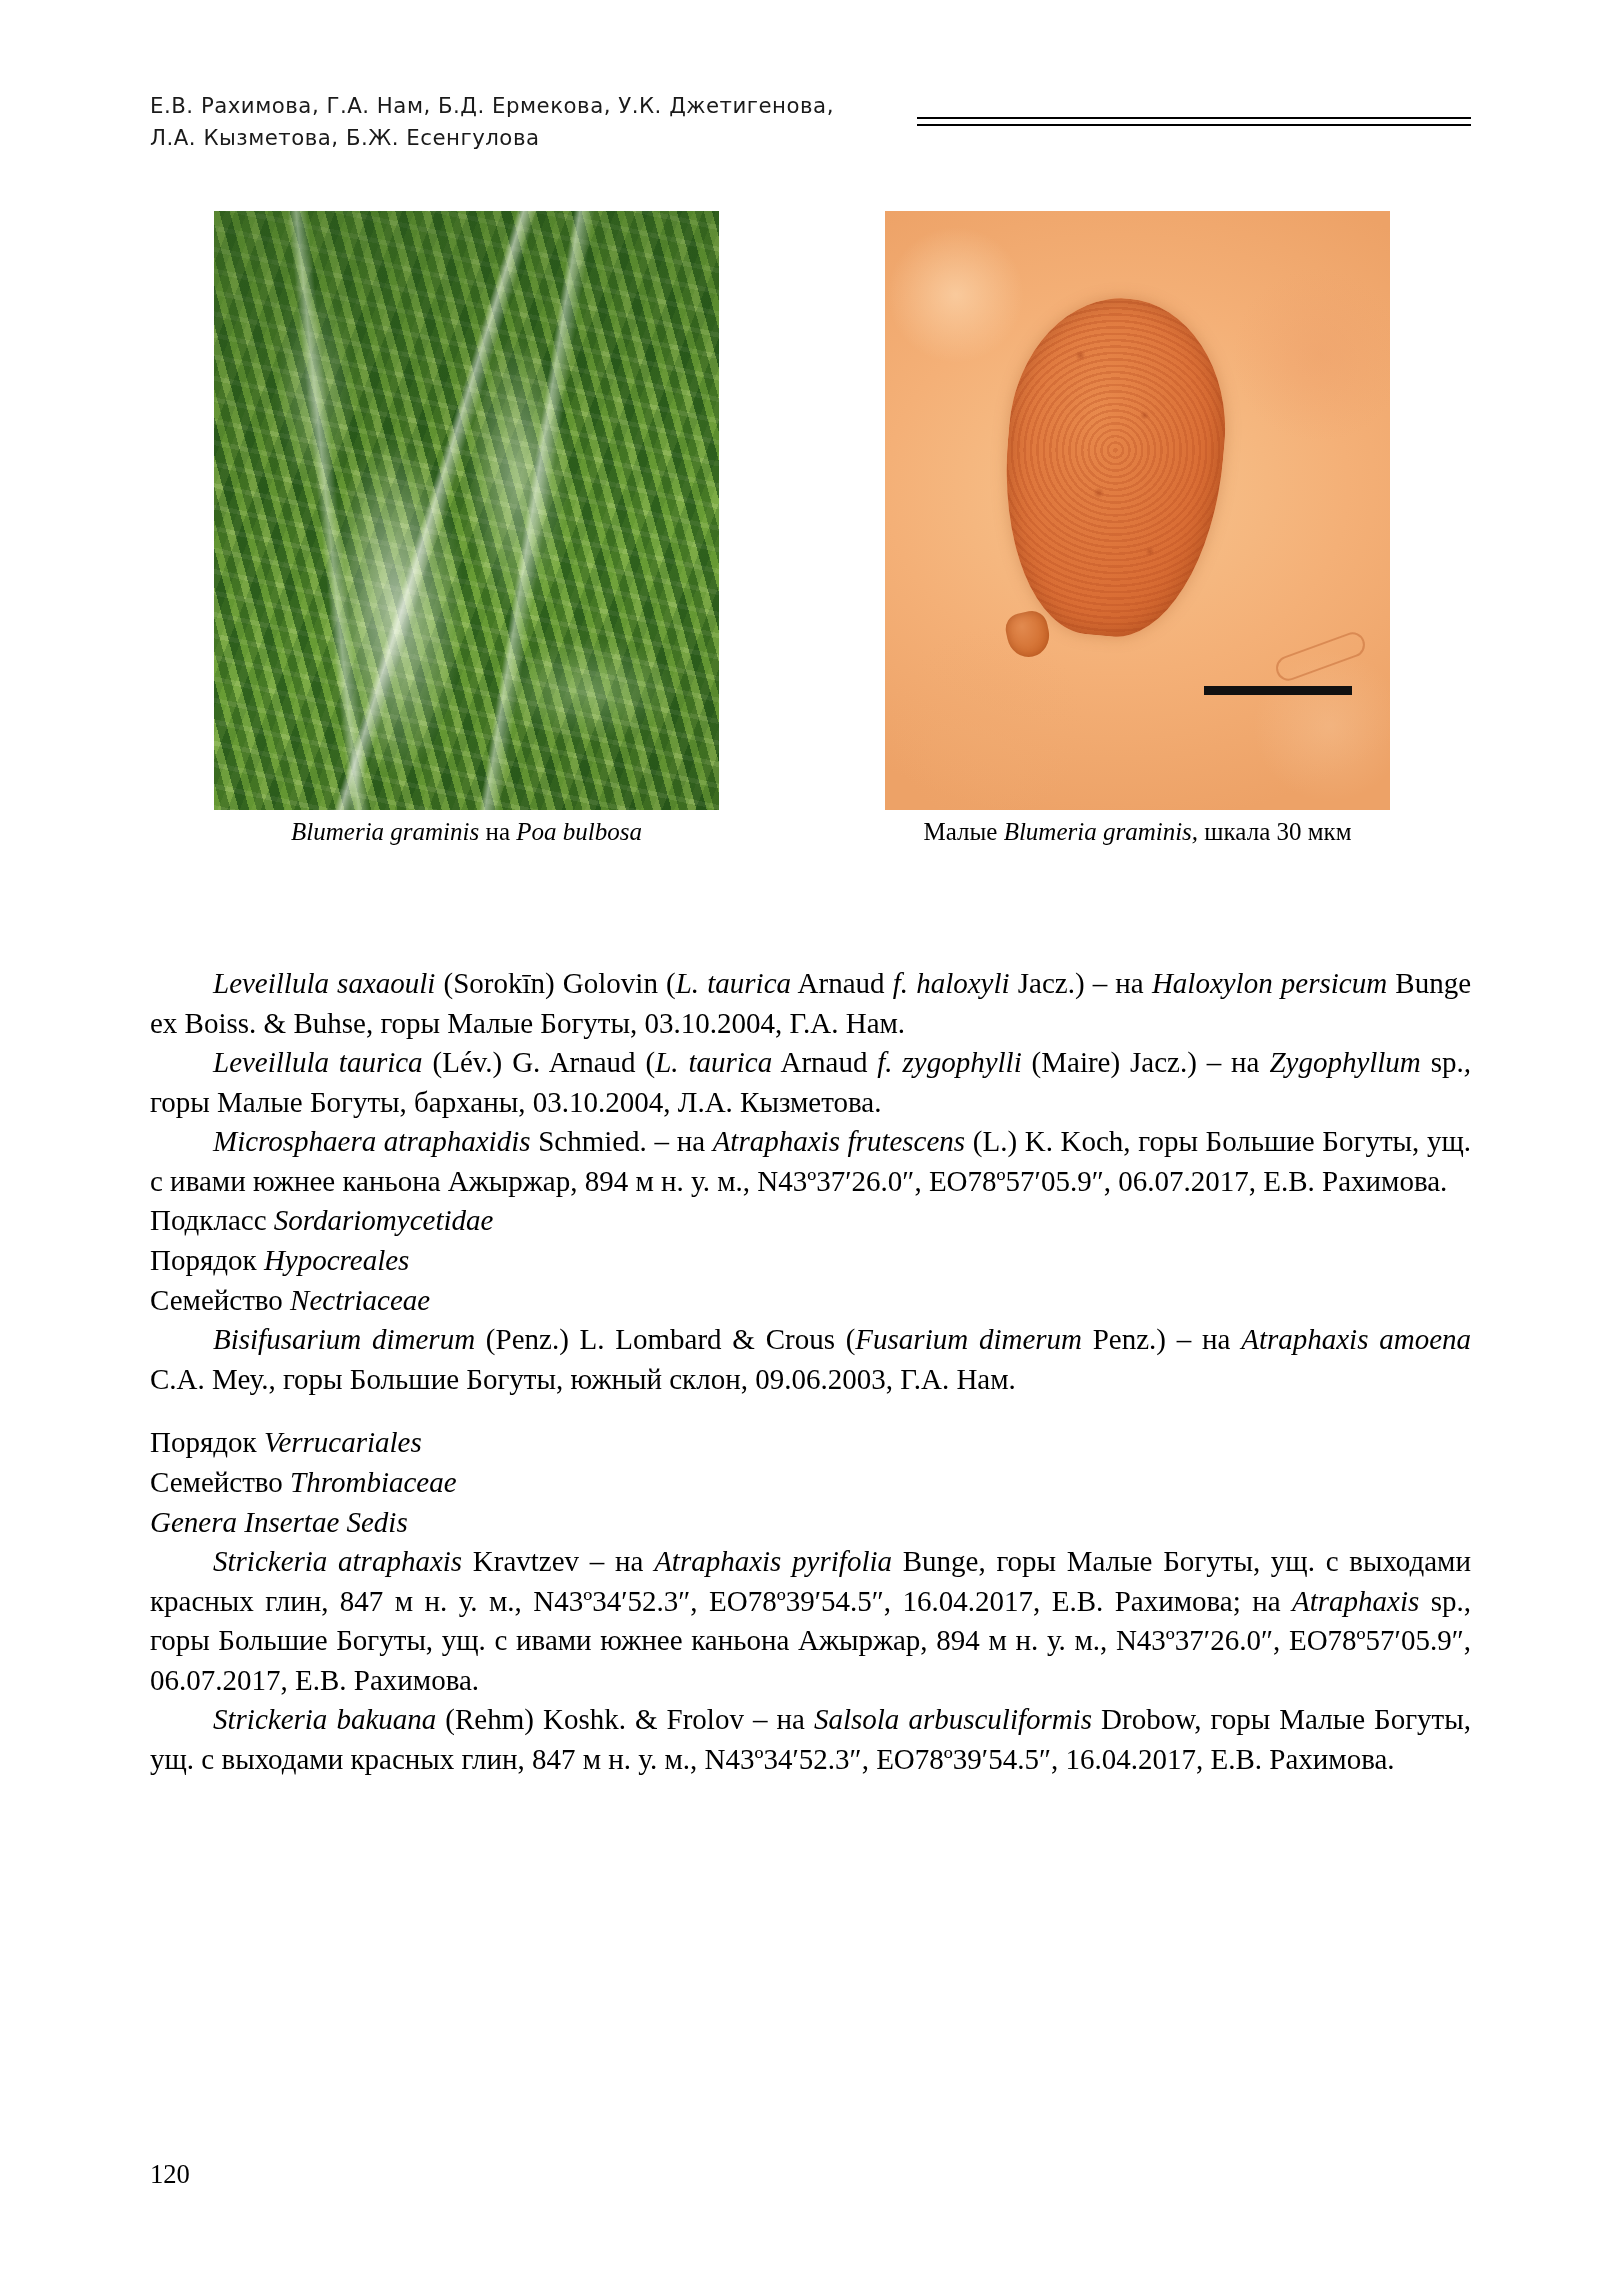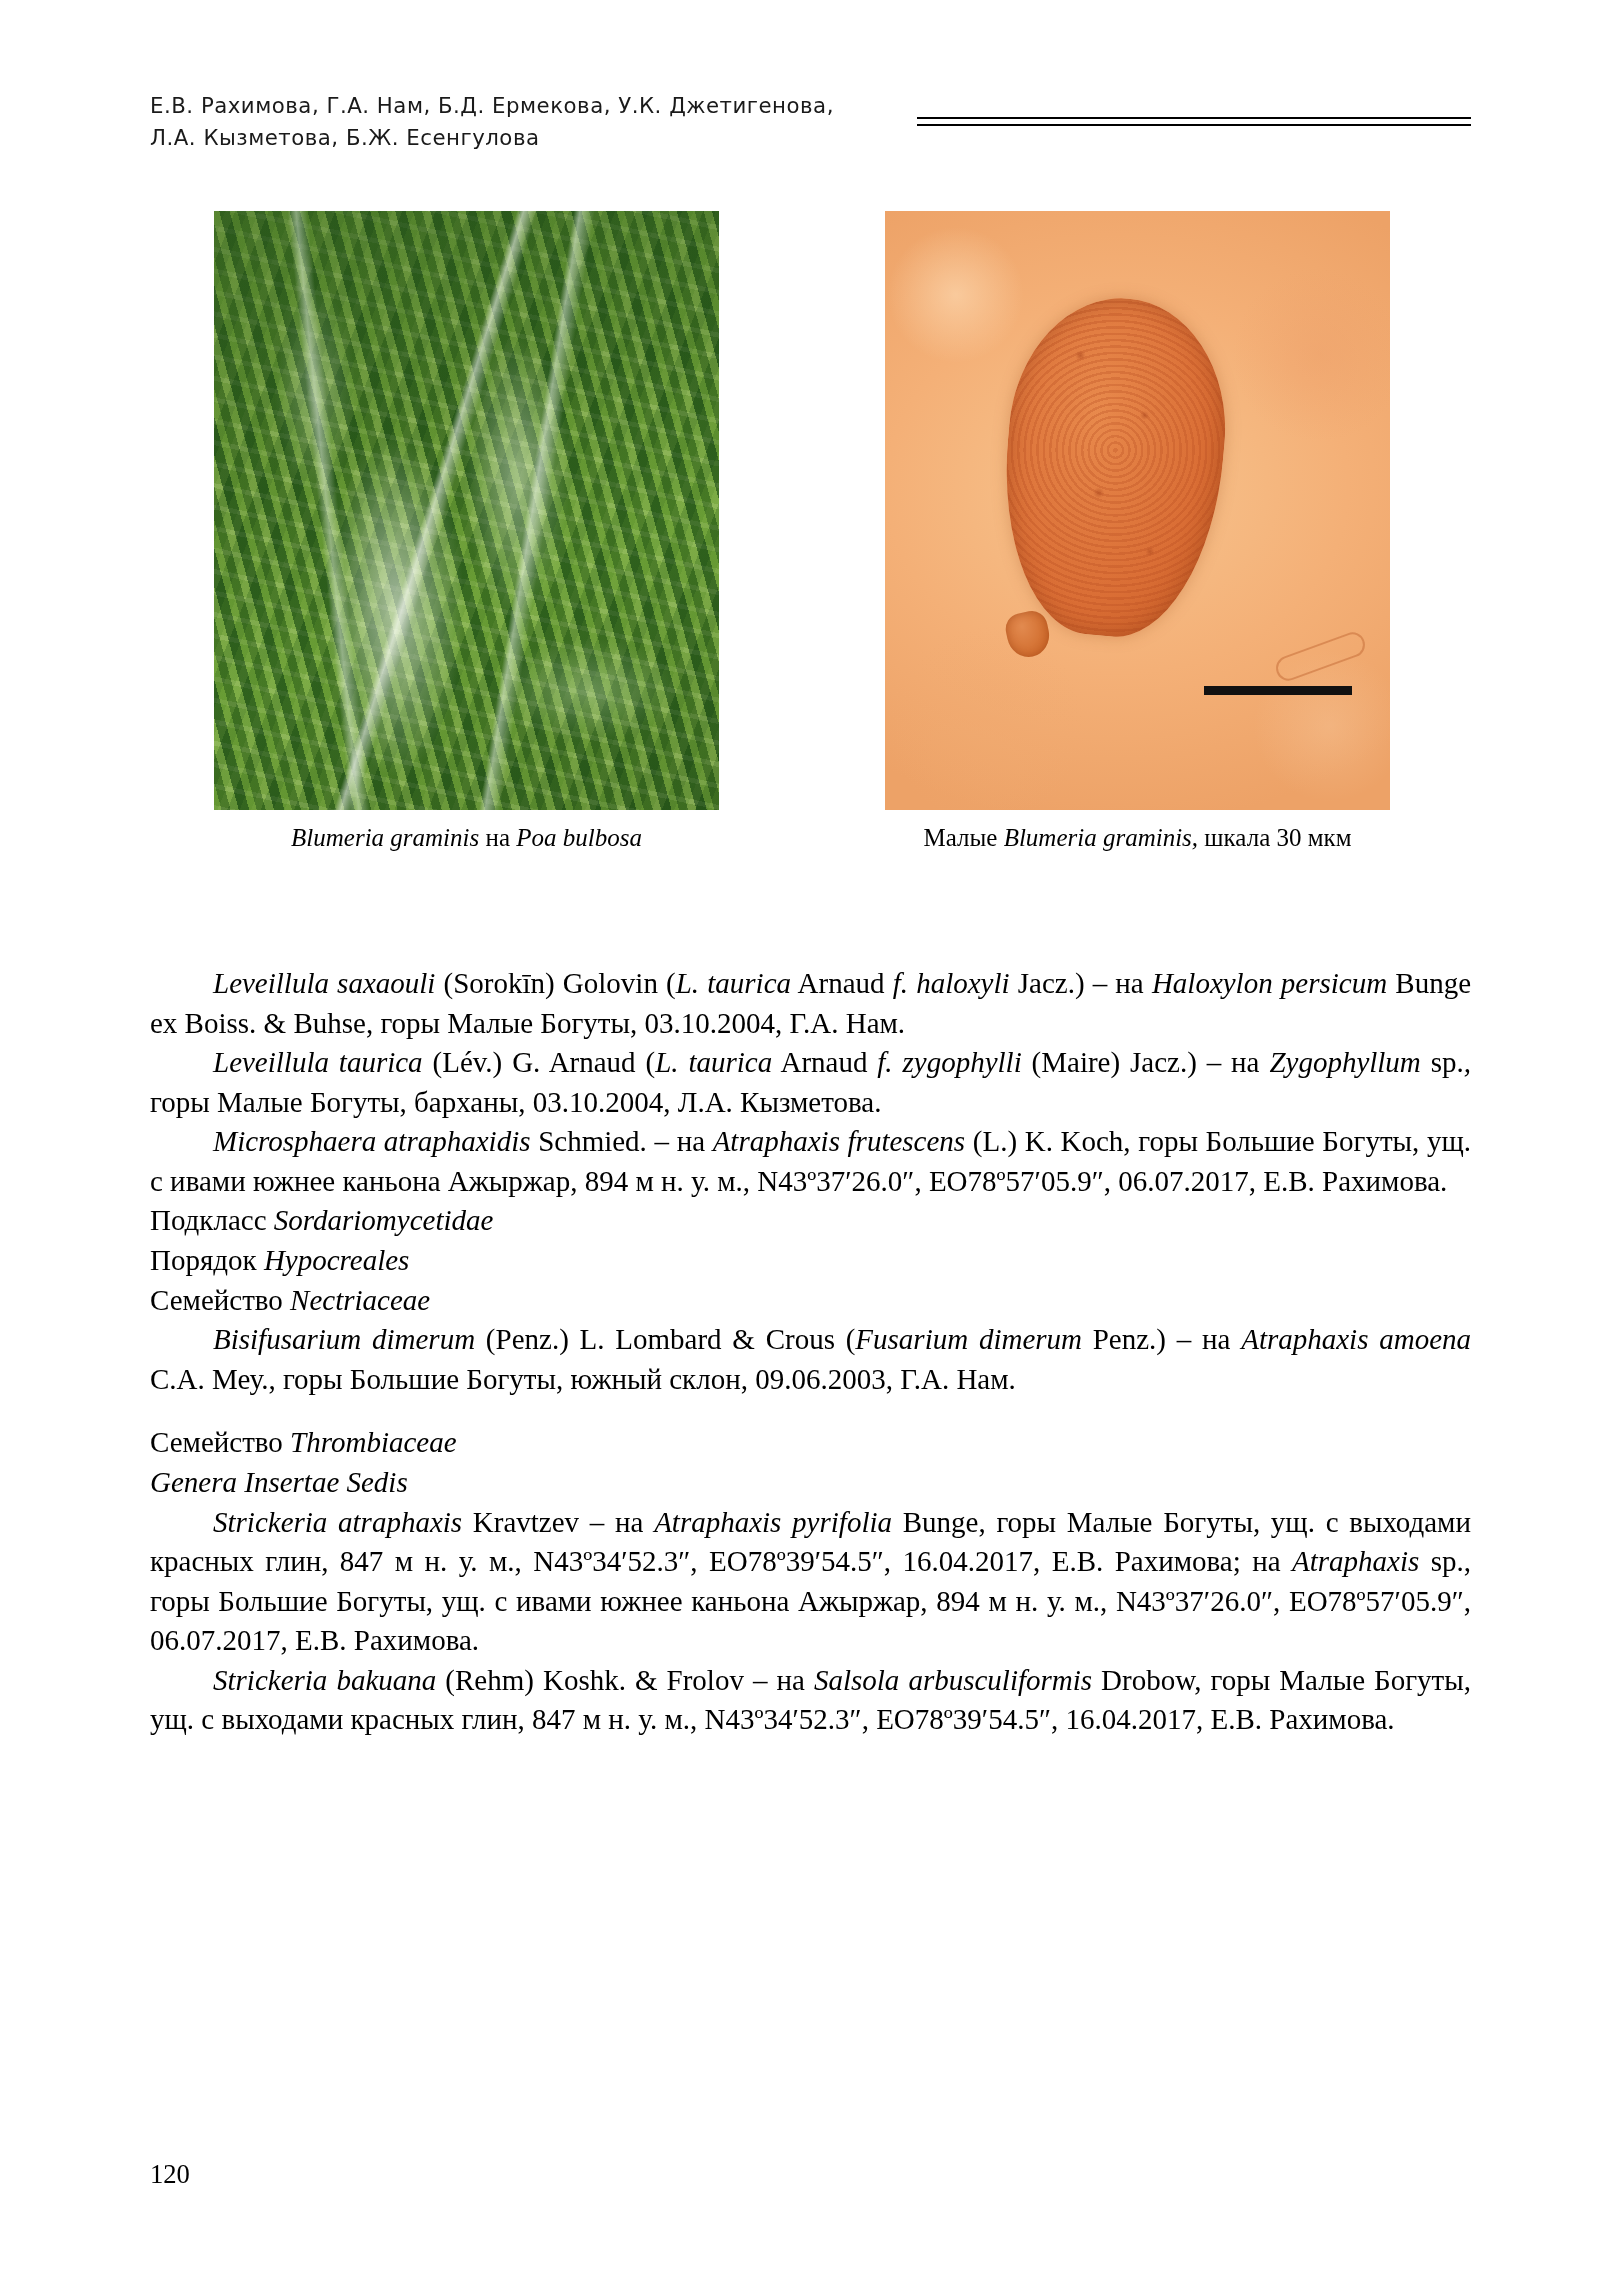--- a/index.html
+++ b/index.html
@@ -151,21 +151,21 @@
     right: 22.6px;
     top: 433px;
     width: 89px;
     height: 21px;
     border: 2.4px solid rgba(198,112,58,0.55);
     border-radius: 32px;
     transform: rotate(-20deg);
   }
 
   .fig-cap {
-    margin-top: 11px;
+    margin-top: 5px;
     text-align: center;
     font-size: 25px;
     line-height: 1.32;
   }
   .it { font-style: italic; }
 
   
   .body {
     position: absolute;
     left: 150px;
@@ -259,20 +259,24 @@
       <span class="it">Nectriaceae</span>
     </p>
 
     <p class="p">
       <span class="it">Bisifusarium dimerum</span> (Penz.) L. Lombard &amp; Crous (<span class="it">Fusarium dimerum</span> Penz.) – на <span class="it">Atraphaxis amoena</span> C.A. Меу., горы Большие Богуты, южный склон, 09.06.2003, Г.А. Нам.
     </p>
 
     <div class="gap"></div>
 
     <p class="center">
+      <span>Порядок</span>
+      <span class="it">Verrucariales</span>
+    </p>
+    <p class="center">
       <span>Семейство</span>
       <span class="it">Thrombiaceae</span>
     </p>
     <p class="center">
       <span class="it">Genera Insertae Sedis</span>
     </p>
 
     <p class="p">
       <span class="it">Strickeria atraphaxis</span> Kravtzev – на <span class="it">Atraphaxis pyrifolia</span> Bunge, горы Малые Богуты, ущ. с выходами красных глин, 847 м н. у. м., N43º34′52.3″, EO78º39′54.5″, 16.04.2017, Е.В. Рахимова; на <span class="it">Atraphaxis</span> sp., горы Большие Богуты, ущ. с ивами южнее каньона Ажыржар, 894 м н. у. м., N43º37′26.0″, EO78º57′05.9″, 06.07.2017, Е.В. Рахимова.
     </p>

